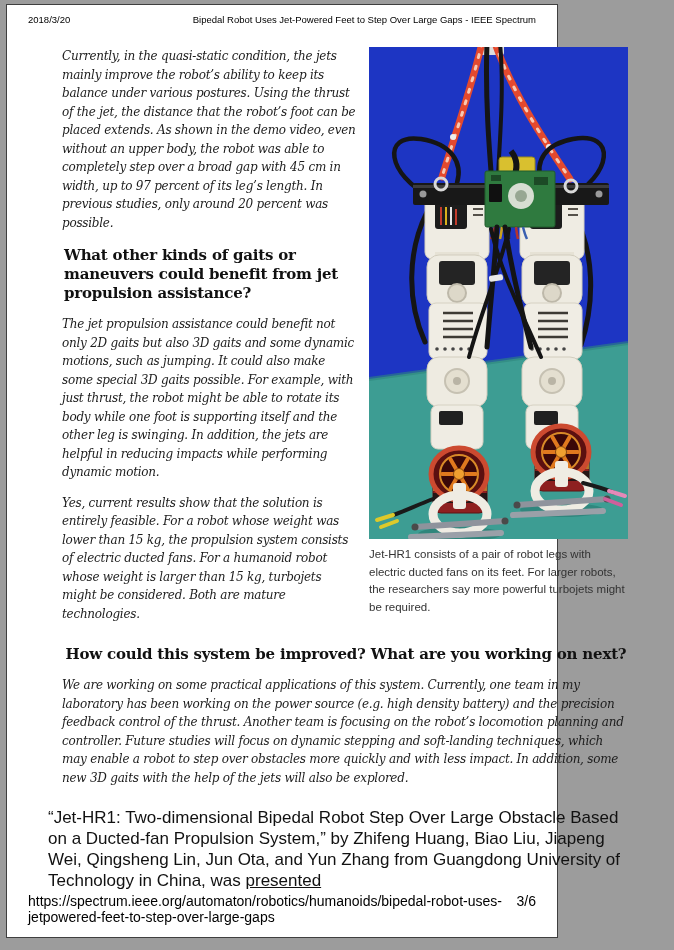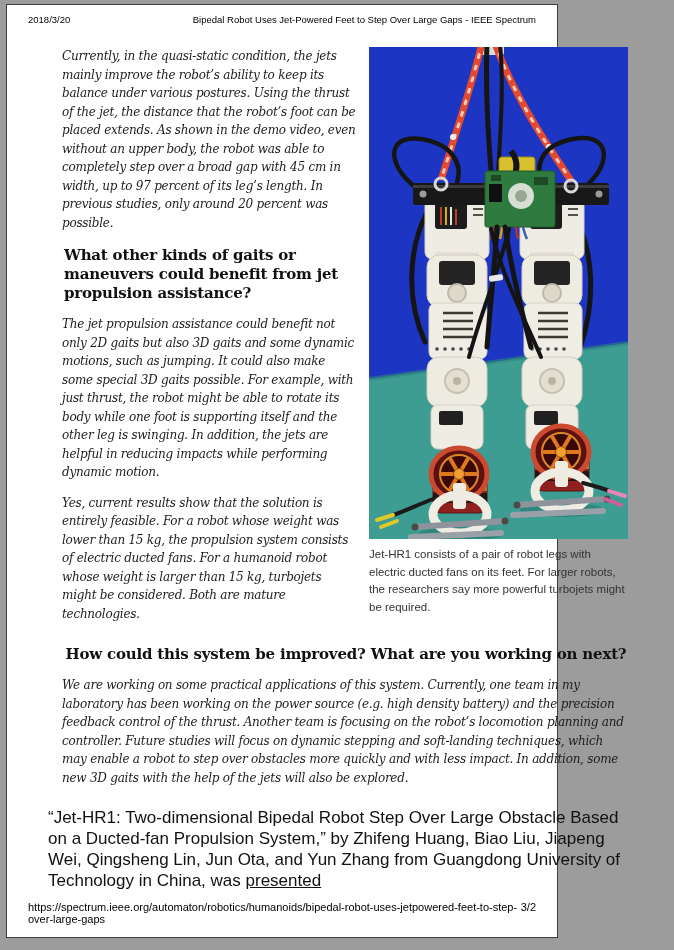--- a/index.html
+++ b/index.html
@@ -10,21 +10,21 @@
     overflow:hidden;
   }
   .page{
     position:absolute;left:6px;top:4px;width:552px;height:934px;
     background:#ffffff;border:1px solid #3f3f3f;box-sizing:border-box;
   }
   
   .page-header{position:absolute;top:9px;left:21px;right:21px;height:14px;font-size:9.5px;color:#000;}
   .header-date{position:absolute;left:0;top:0;}
   .header-title{position:absolute;left:0;right:0;top:0;text-align:right;}
-  .page-footer{position:absolute;bottom:12px;left:21px;right:21px;display:flex;justify-content:space-between;font-size:11px;color:#000;}
+  .page-footer{position:absolute;bottom:12px;left:21px;right:21px;display:flex;justify-content:space-between;font-size:14px;color:#000;}
   
   .content{position:absolute;top:42px;left:41px;width:580px;}
   .two-col{display:flex;gap:13px;align-items:flex-start;}
   .left-col{width:308px;flex:0 0 308px;}
   .right-col{width:259px;flex:0 0 259px;}
   p.body-it{
     font-family:"DejaVu Serif","Liberation Serif",serif;
     font-style:italic;font-size:12px;line-height:18.5px;letter-spacing:-0.25px;
     color:#1c1c1c;margin:0 0 12px 14px;
   }
@@ -210,16 +210,16 @@
     </div>
 
     <h2 class="q full">How could this system be improved? What are you working on next?</h2>
     <p class="body-it">We are working on some practical applications of this system. Currently, one team in my laboratory has been working on the power source (e.g. high density battery) and the precision feedback control of the thrust. Another team is focusing on the robot’s locomotion planning and controller. Future studies will focus on dynamic stepping and soft-landing techniques, which may enable a robot to step over obstacles more quickly and with less impact. In addition, some new 3D gaits with the help of the jets will also be explored.</p>
 
     <p class="citation"><span>“Jet-HR1: Two-dimensional Bipedal Robot Step Over Large Obstacle Based on a Ducted-fan Propulsion System,” by Zhifeng Huang, Biao Liu, Jiapeng Wei, Qingsheng Lin, Jun Ota, and Yun Zhang from Guangdong University of Technology in China, was </span><a>presented</a></p>
   </div>
 
   <div class="page-footer">
     <span>https://spectrum.ieee.org/automaton/robotics/humanoids/bipedal-robot-uses-jetpowered-feet-to-step-over-large-gaps</span>
-    <span>3/2</span>
+    <span>3/6</span>
   </div>
 
 </div>
 
 </body></html>

